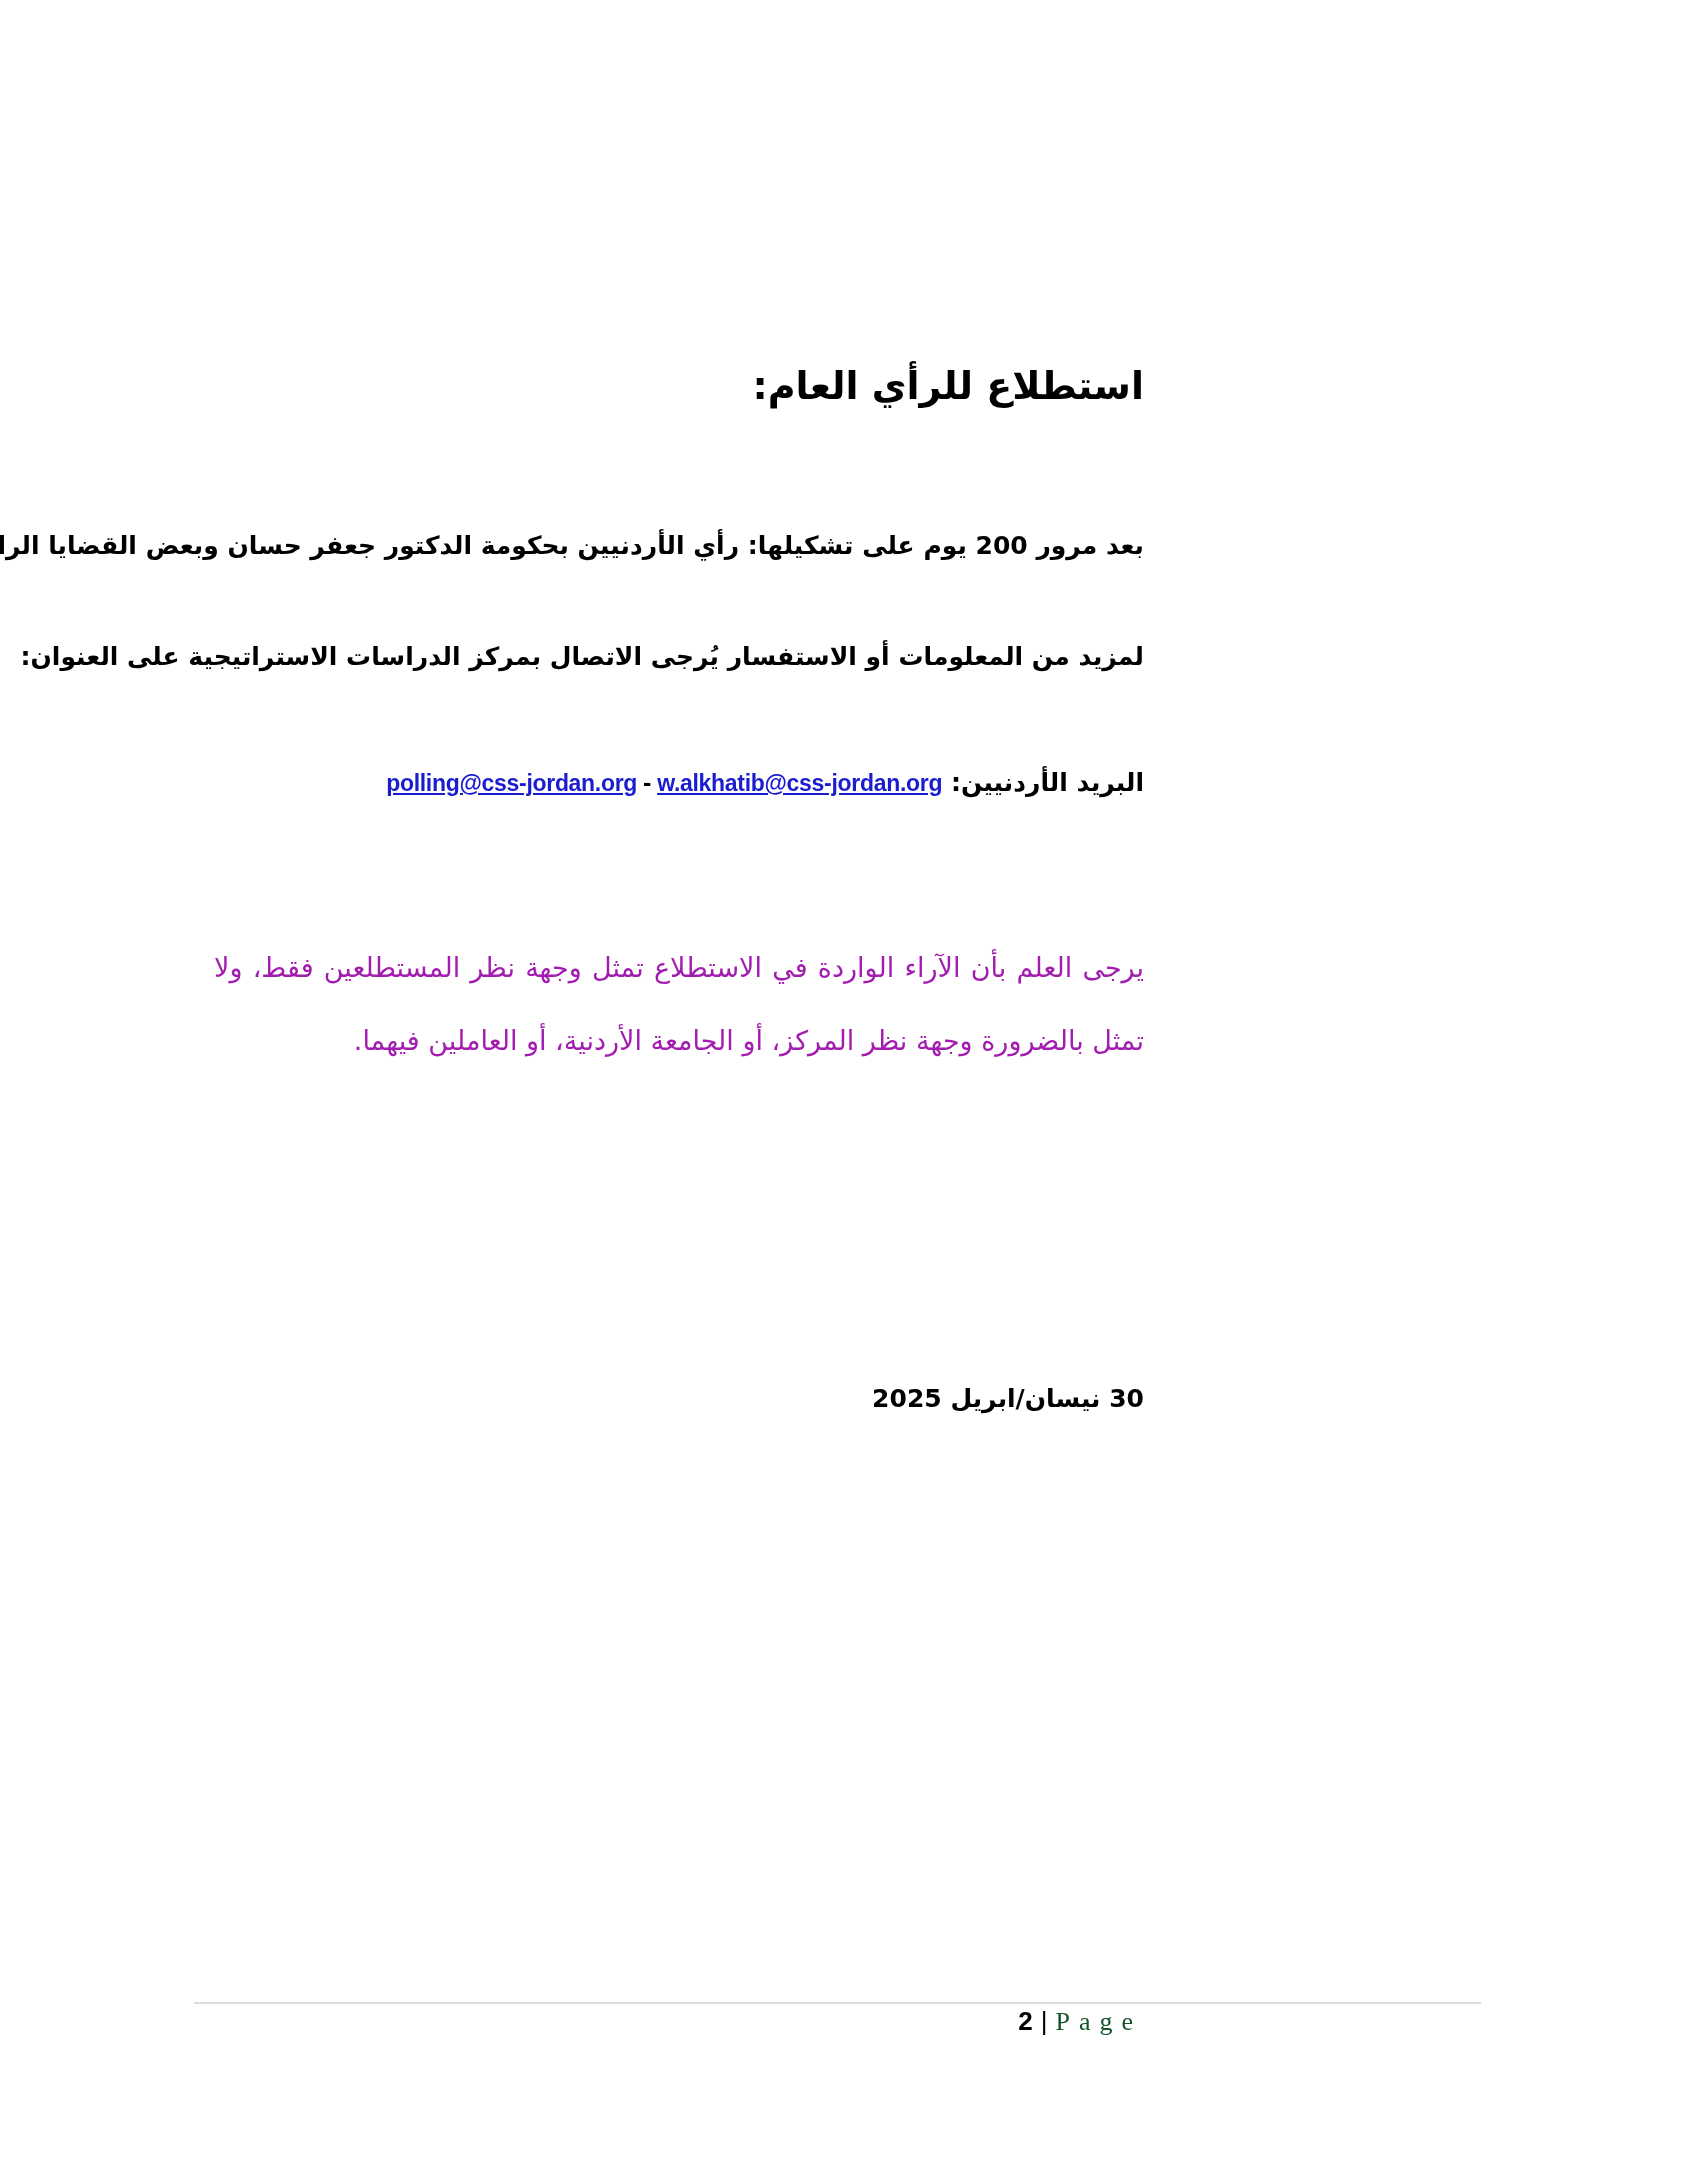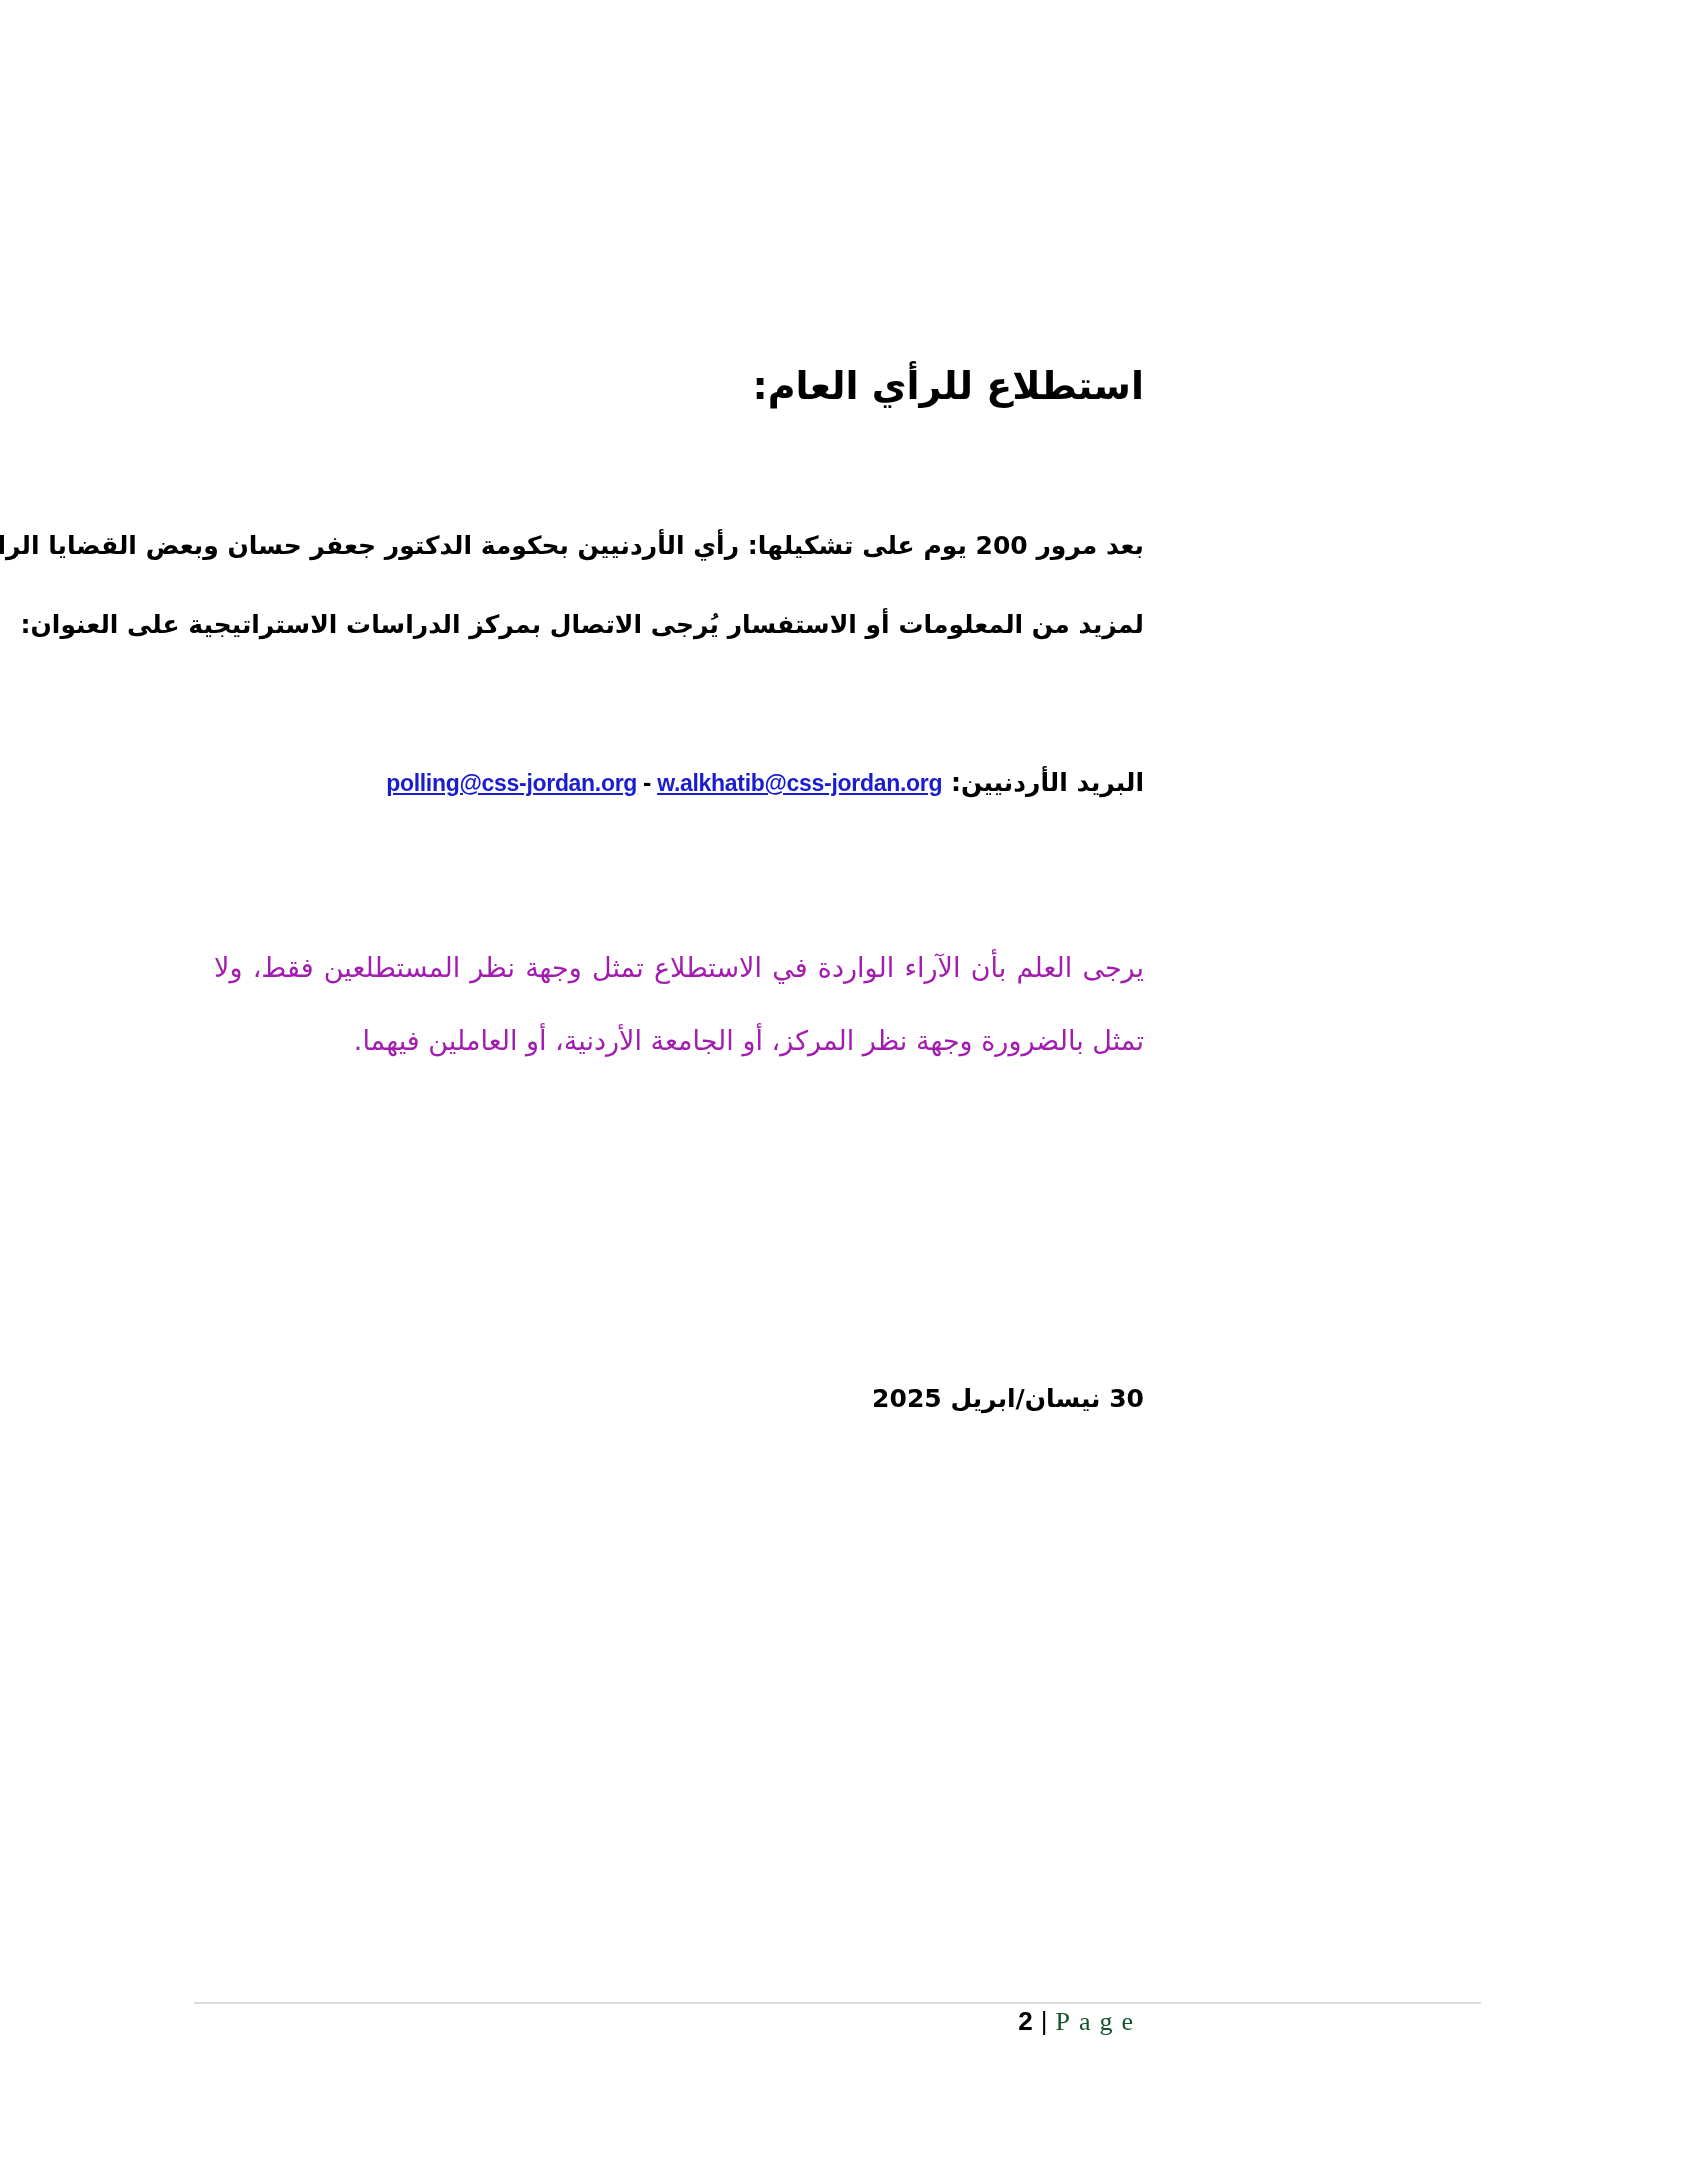--- a/index.html
+++ b/index.html
@@ -32,21 +32,21 @@
     top: 364px;
     font-size: 38px;
     font-weight: bold;
   }
   .info {
     font-size: 25px;
     font-weight: bold;
     letter-spacing: -0.3px;
   }
   .info-1 { top: 531px; }
-  .info-2 { top: 610px; }
+  .info-2 { top: 642px; }
   .info-3 { top: 689px; }
   .info-4 { top: 768px; }
   .ltr-inline {
     direction: ltr;
     unicode-bidi: embed;
     display: inline-block;
   }
   a.email {
     color: #1a1ccf;
     text-decoration: underline;

